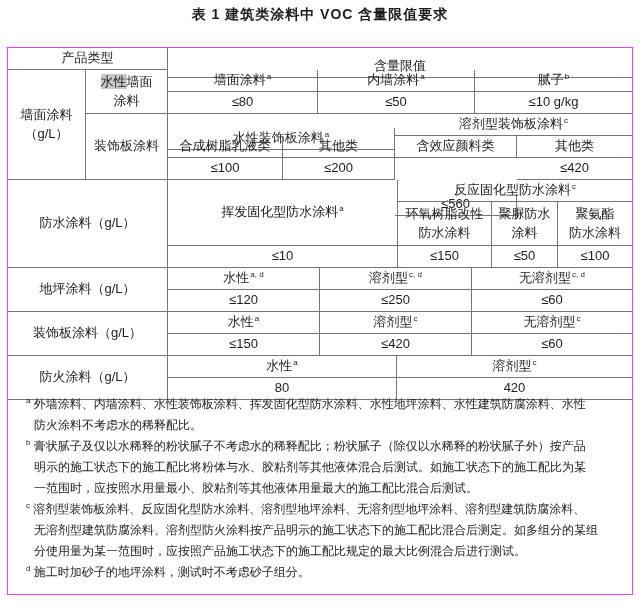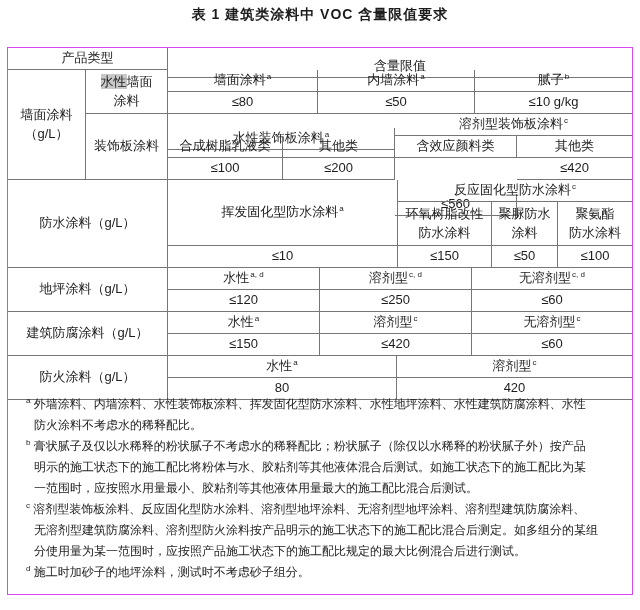--- a/index.html
+++ b/index.html
@@ -147,21 +147,21 @@
         <span class="t">≤120</span>
       </div>
     <div class="c" style="left:312px;top:242px;width:152px;height:22px;">
         <span class="t">≤250</span>
       </div>
     <div class="c er" style="left:464px;top:242px;width:160px;height:22px;">
         <span class="t">≤60</span>
       </div>
 
     <div class="c" style="left:0;top:264px;width:160px;height:44px;">
-        <span class="t">建筑防腐涂料（g/L）</span>
+        <span class="t">装饰板涂料（g/L）</span>
       </div>
     <div class="c" style="left:160px;top:264px;width:152px;height:22px;">
         <span class="t"><span>水性</span><sup>a</sup></span>
       </div>
     <div class="c" style="left:312px;top:264px;width:152px;height:22px;">
         <span class="t"><span>溶剂型</span><sup>c</sup></span>
       </div>
     <div class="c er" style="left:464px;top:264px;width:160px;height:22px;">
         <span class="t"><span>无溶剂型</span><sup>c</sup></span>
       </div>

